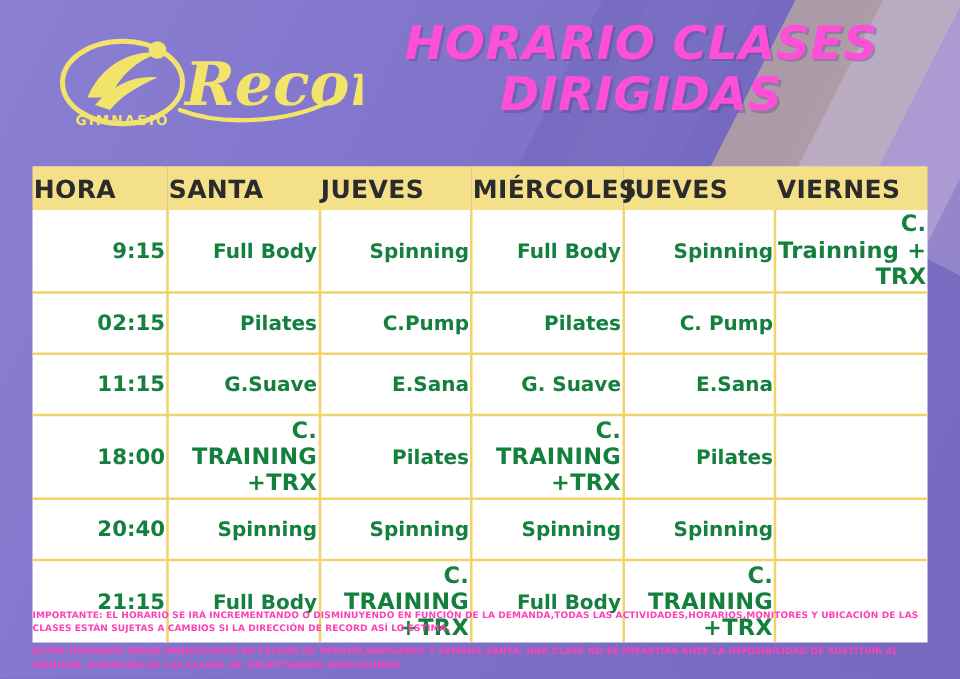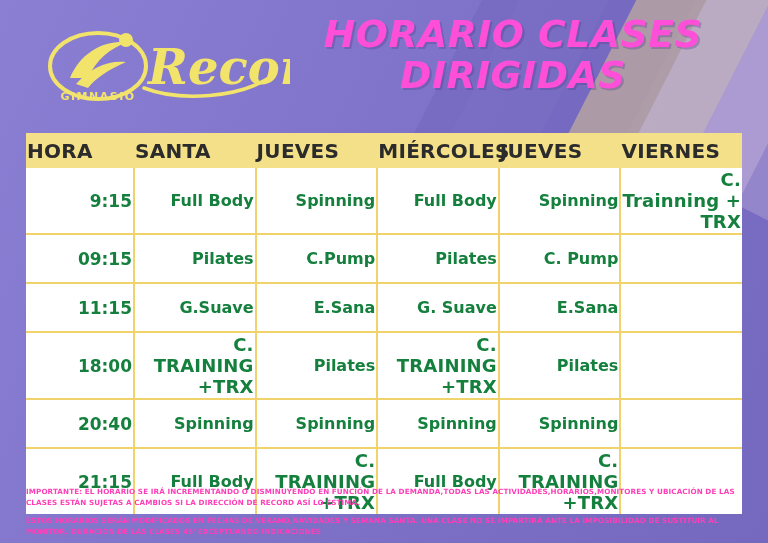--- a/index.html
+++ b/index.html
@@ -189,21 +189,21 @@
       <tbody>
         <tr>
           <td class="hour">9:15</td>
           <td>Full Body</td>
           <td>Spinning</td>
           <td>Full Body</td>
           <td>Spinning</td>
           <td class="small">C. Trainning + TRX</td>
         </tr>
         <tr>
-          <td class="hour">09:15</td>
+          <td class="hour">02:15</td>
           <td>Pilates</td>
           <td>C.Pump</td>
           <td>Pilates</td>
           <td>C. Pump</td>
           <td></td>
         </tr>
         <tr>
           <td class="hour">11:15</td>
           <td>G.Suave</td>
           <td>E.Sana</td>

